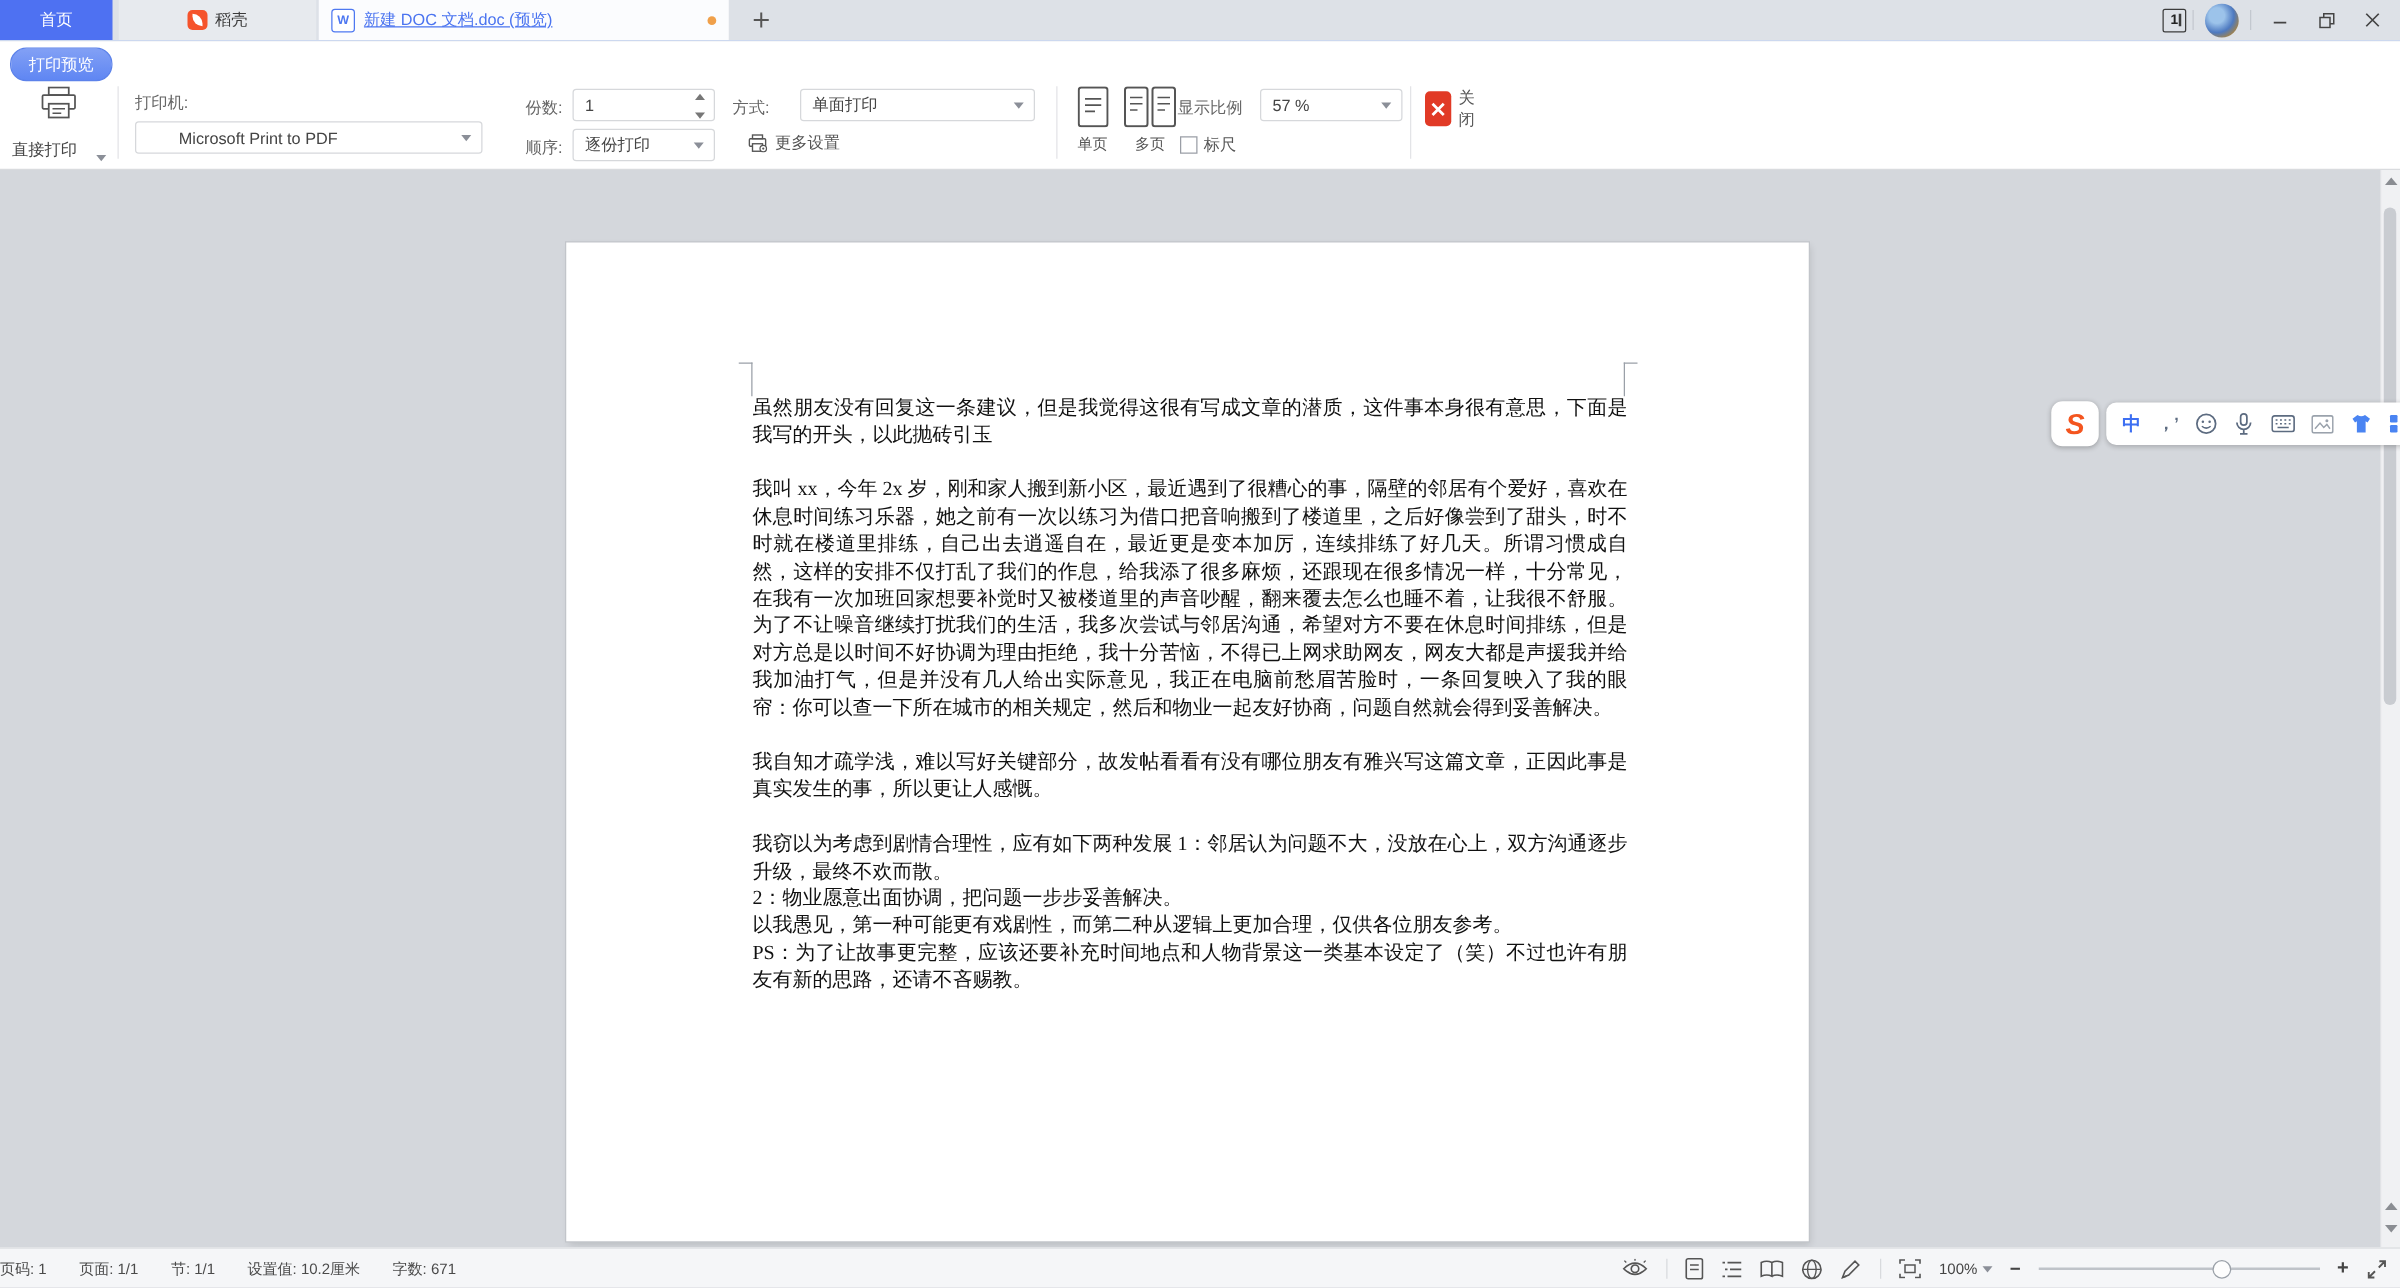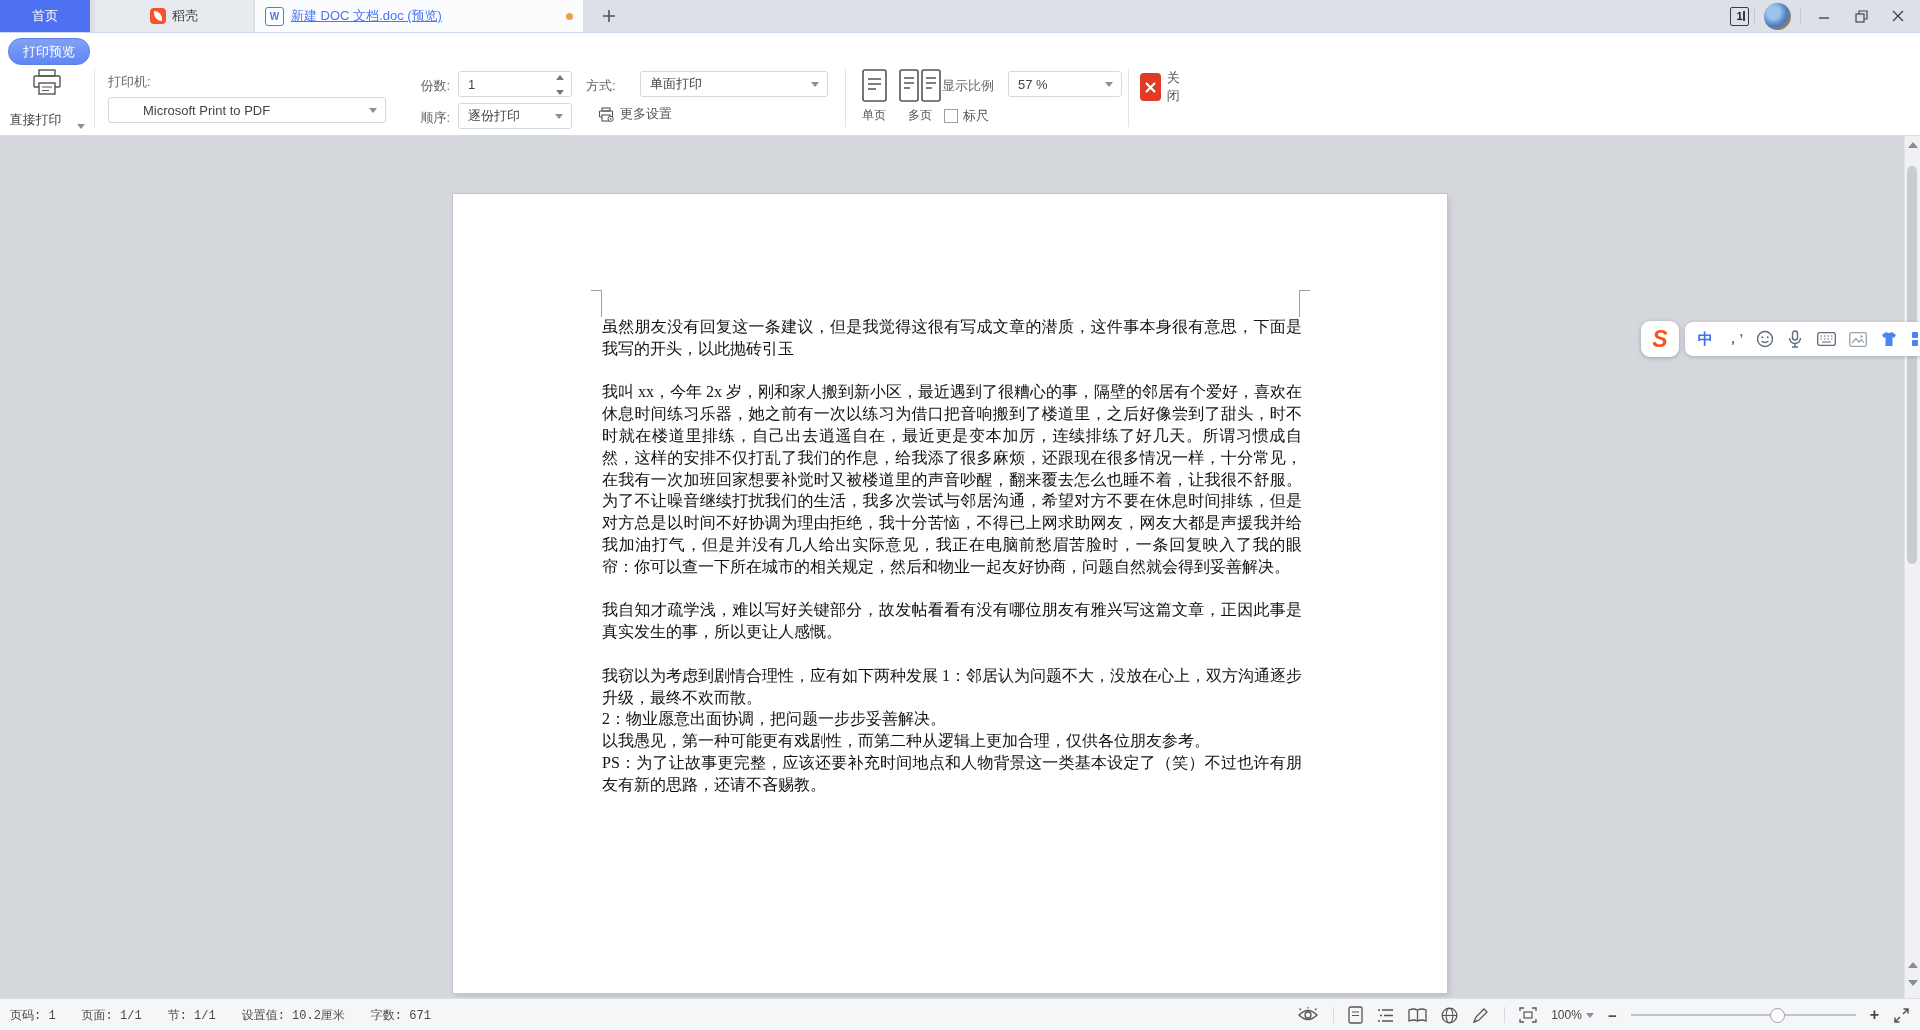--- a/index.html
+++ b/index.html
@@ -75,21 +75,21 @@
   .ime{position:absolute;left:1641px;top:320px;height:38px;display:flex;align-items:center;}
   .imelogo{width:38px;height:36px;background:#fff;border-radius:9px;box-shadow:0 1px 4px rgba(0,0,0,.25);
            display:flex;align-items:center;justify-content:center;color:#f4551f;font-weight:bold;
            font-style:italic;font-size:23px;}
   .imepanel{margin-left:6px;height:34px;background:#fff;border-radius:8px;box-shadow:0 1px 4px rgba(0,0,0,.2);
             display:flex;align-items:center;gap:13px;padding:0 12px;width:230px;}
   .imebtn{display:flex;align-items:center;justify-content:center;width:20px;height:20px;font-size:15px;}
   
   .statusbar{position:absolute;left:0;top:998px;width:1920px;height:32px;background:#f5f6f8;
              border-top:1px solid #dddfe2;display:flex;align-items:center;font-size:12px;color:#4a4a4a;}
-  .statusbar .left{display:flex;gap:26px;padding-left:10px;font-family:Liberation Mono, monospace;}
+  .statusbar .left{display:flex;gap:26px;}
   .statusbar .right{margin-left:auto;display:flex;align-items:center;gap:14px;padding-right:10px;}
   .sep-s{width:1px;height:16px;background:#d8dadd;}
   .zoomtxt{display:flex;align-items:center;gap:4px;color:#444;}
   .slider{position:relative;width:225px;height:14px;}
   .slider .track{position:absolute;left:0;right:0;top:6px;height:2px;background:#bfc3c9;}
   .slider .handle{position:absolute;left:62%;top:0;width:13px;height:13px;border-radius:50%;
                   background:#fdfdfd;border:1px solid #9aa0a8;}
   .minus{font-size:15px;font-weight:bold;color:#444;}
   .plus{font-size:16px;font-weight:bold;color:#444;}
   svg{display:block;}

